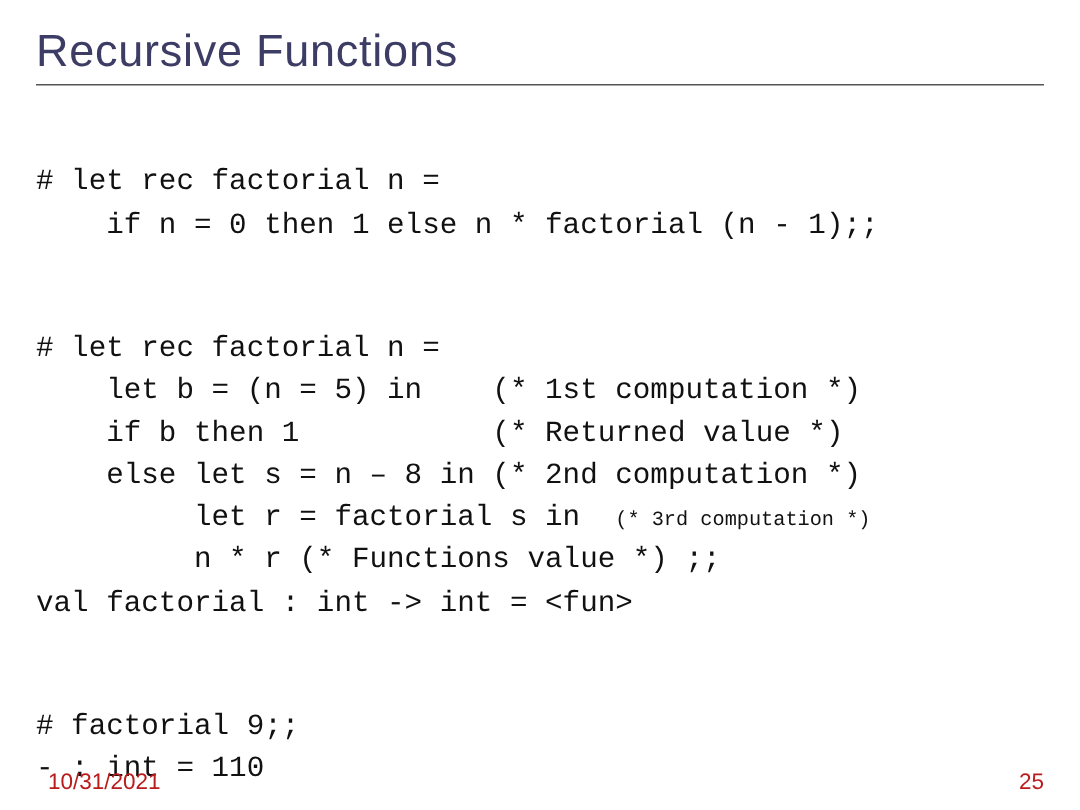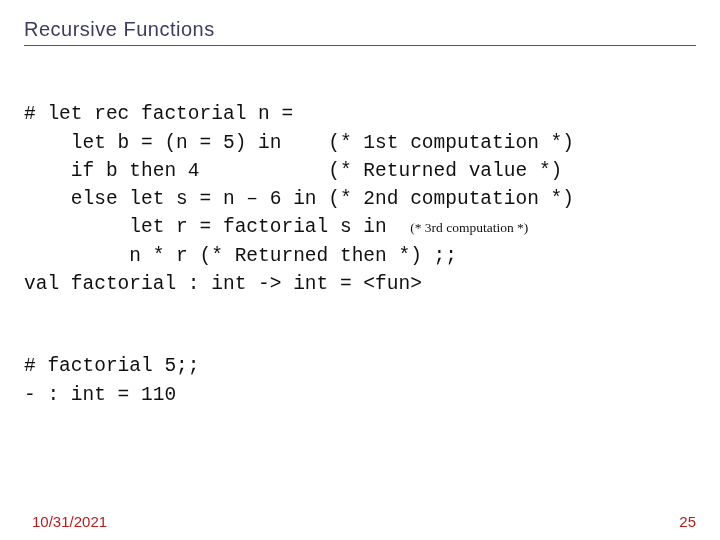--- a/index.html
+++ b/index.html
@@ -14,21 +14,21 @@
     box-sizing: border-box;
   }
   .slide {
     padding: 18px 24px 12px 24px;
     box-sizing: border-box;
     width: 720px;
     height: 540px;
     position: relative;
   }
   .title {
-    font-size: 20px;
+    font-size: 30px;
     color: #3c3c64;
     font-weight: 400;
     margin: 0 0 4px 0;
     letter-spacing: 0.5px;
   }
   .rule {
     border: none;
     border-top: 1px solid #555;
     margin: 0 0 22px 0;
   }
@@ -36,21 +36,21 @@
     font-family: "Courier New", Courier, monospace;
     font-size: 19.5px;
     line-height: 1.45;
     white-space: pre;
     color: #111;
   }
   .code-block2 {
     margin-top: 26px;
   }
   .smallmono {
-    font-family: Liberation Serif, serif;
+    font-family: Liberation Mono, monospace;
     font-size: 13.5px;
   }
   .code-block3 {
     margin-top: 26px;
   }
   .footer {
     position: absolute;
     left: 32px;
     right: 24px;
     bottom: 10px;
@@ -64,32 +64,35 @@
   }
 </style>
 </head>
 <body>
 
 <div class="slide">
 
   <h1 class="title">Recursive Functions</h1>
   <hr class="rule">
 
+  <div class="code">
+<span># let rec factorial n =</span>
+<span>    if n = 0 then 1 else n * factorial (n - 1);;</span></div>
 
   <div class="code code-block2">
 <span># let rec factorial n =</span>
 <span>    let b = (n = 5) in    (* 1st computation *)</span>
-<span>    if b then 4           (* Returned value *)</span>
-<span>    else let s = n – 6 in (* 2nd computation *)</span>
+<span>    if b then 1           (* Returned value *)</span>
+<span>    else let s = n – 8 in (* 2nd computation *)</span>
 <span>         let r = factorial s in  </span><span class="smallmono">(* 3rd computation *)</span>
-<span>         n * r (* Returned then *) ;;</span>
+<span>         n * r (* Functions value *) ;;</span>
 <span>val factorial : int -&gt; int = &lt;fun&gt;</span></div>
 
   <div class="code code-block3">
-<span># factorial 5;;</span>
+<span># factorial 9;;</span>
 <span>- : int = 110</span></div>
 
   <div class="footer">
     <span>10/31/2021</span>
     <span class="page">25</span>
   </div>
 
 </div>
 
 </body></html>

